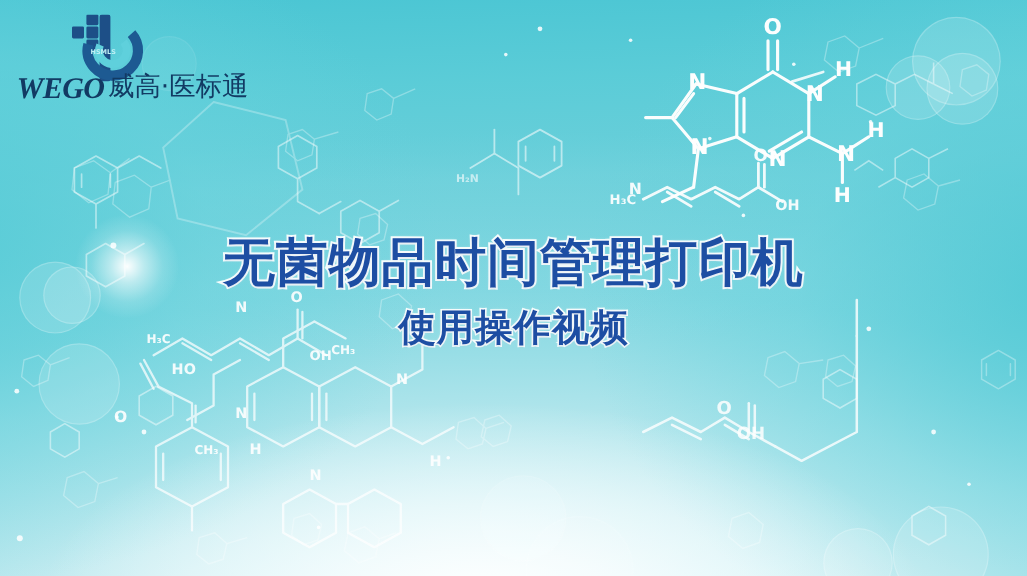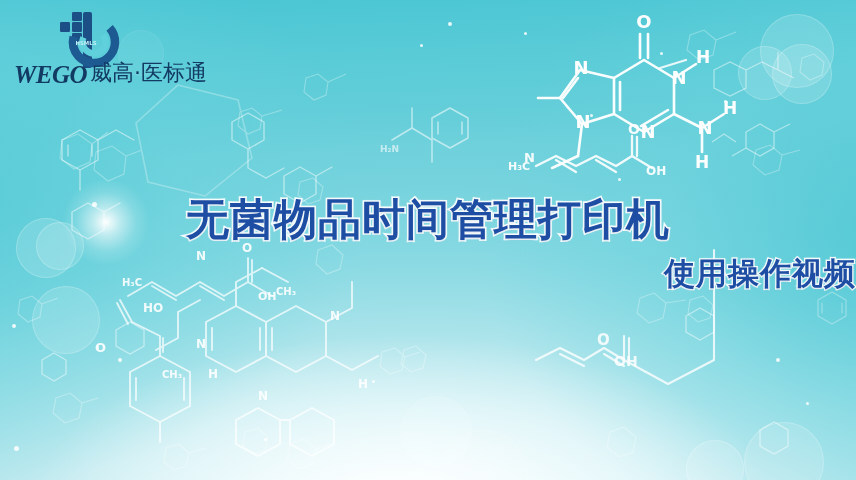--- a/index.html
+++ b/index.html
@@ -146,21 +146,20 @@
     font-size: 31px;
     letter-spacing: 1px;
     color: #1d4ea3;
     line-height: 1.1;
     margin: 13px 0 0 0;
     -webkit-text-stroke: 2.6px rgba(255,255,255,0.92);
     paint-order: stroke fill;
     text-shadow:
       0 0 3px rgba(255,255,255,0.85),
       0 1px 2px rgba(20,60,120,0.18);
-    text-align: right;
   }
 
   .dot {
     position: absolute;
     border-radius: 50%;
     background: rgba(255,255,255,0.85);
     pointer-events: none;
   }
 </style>
 </head>

